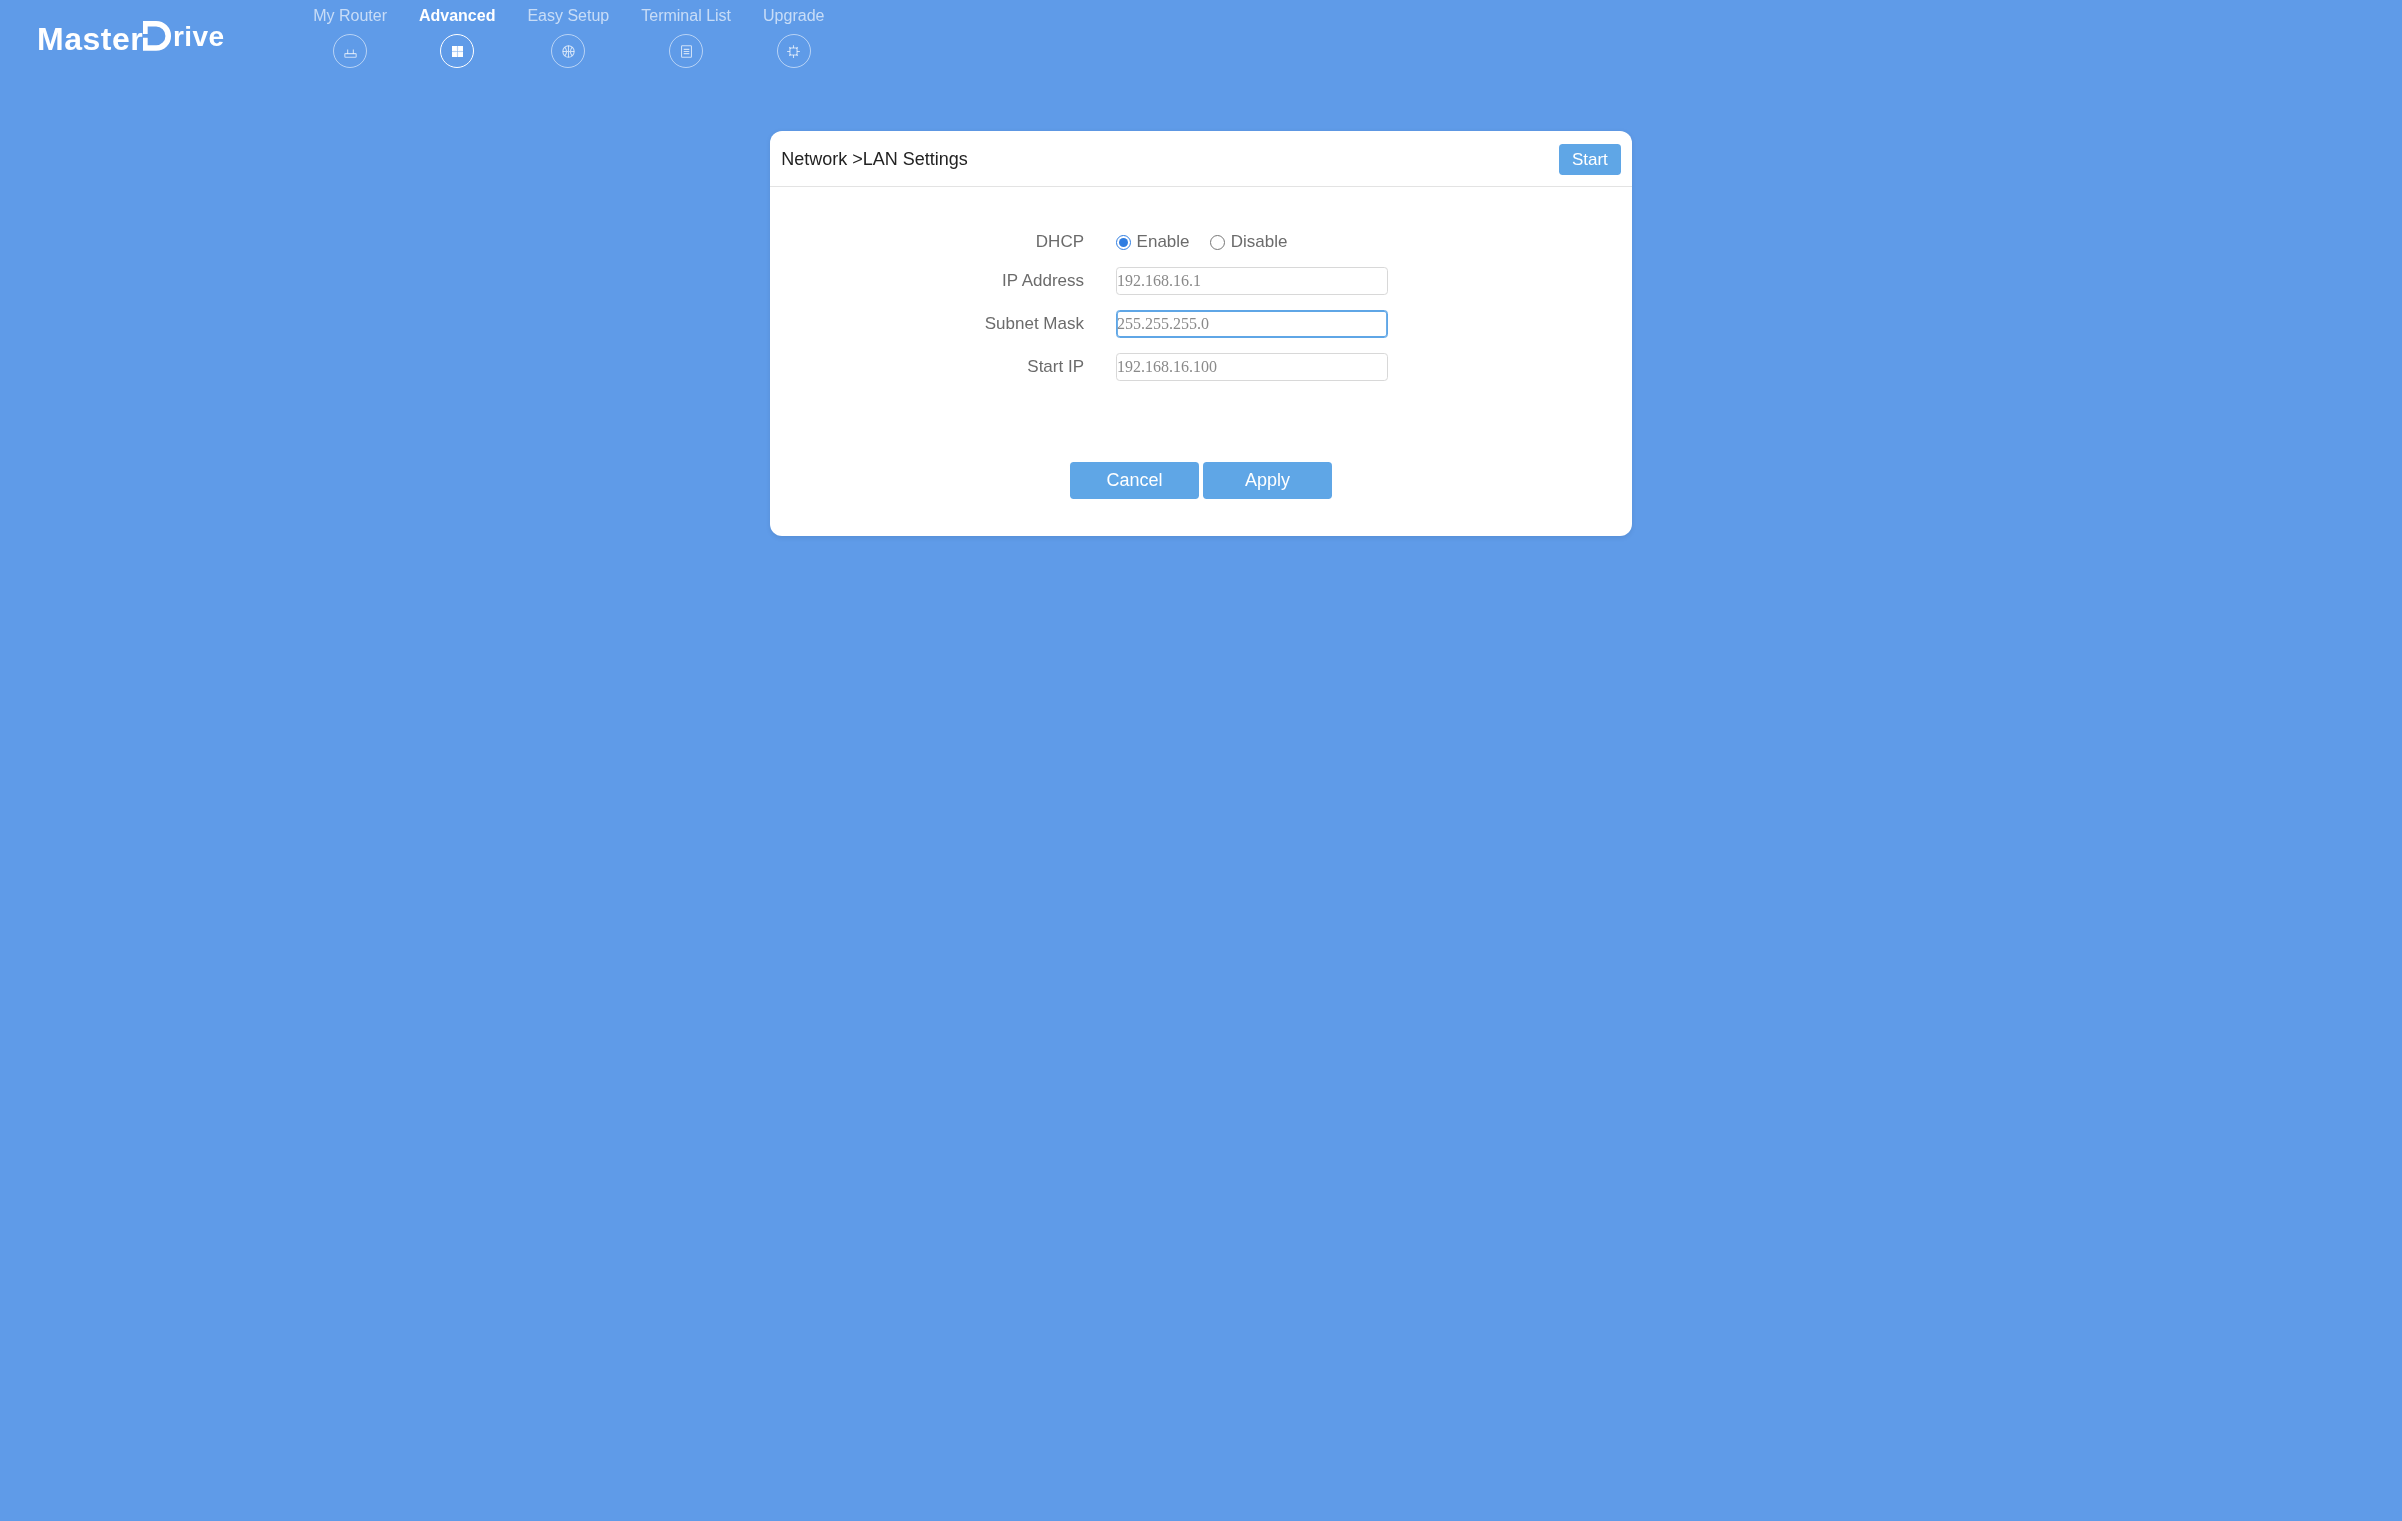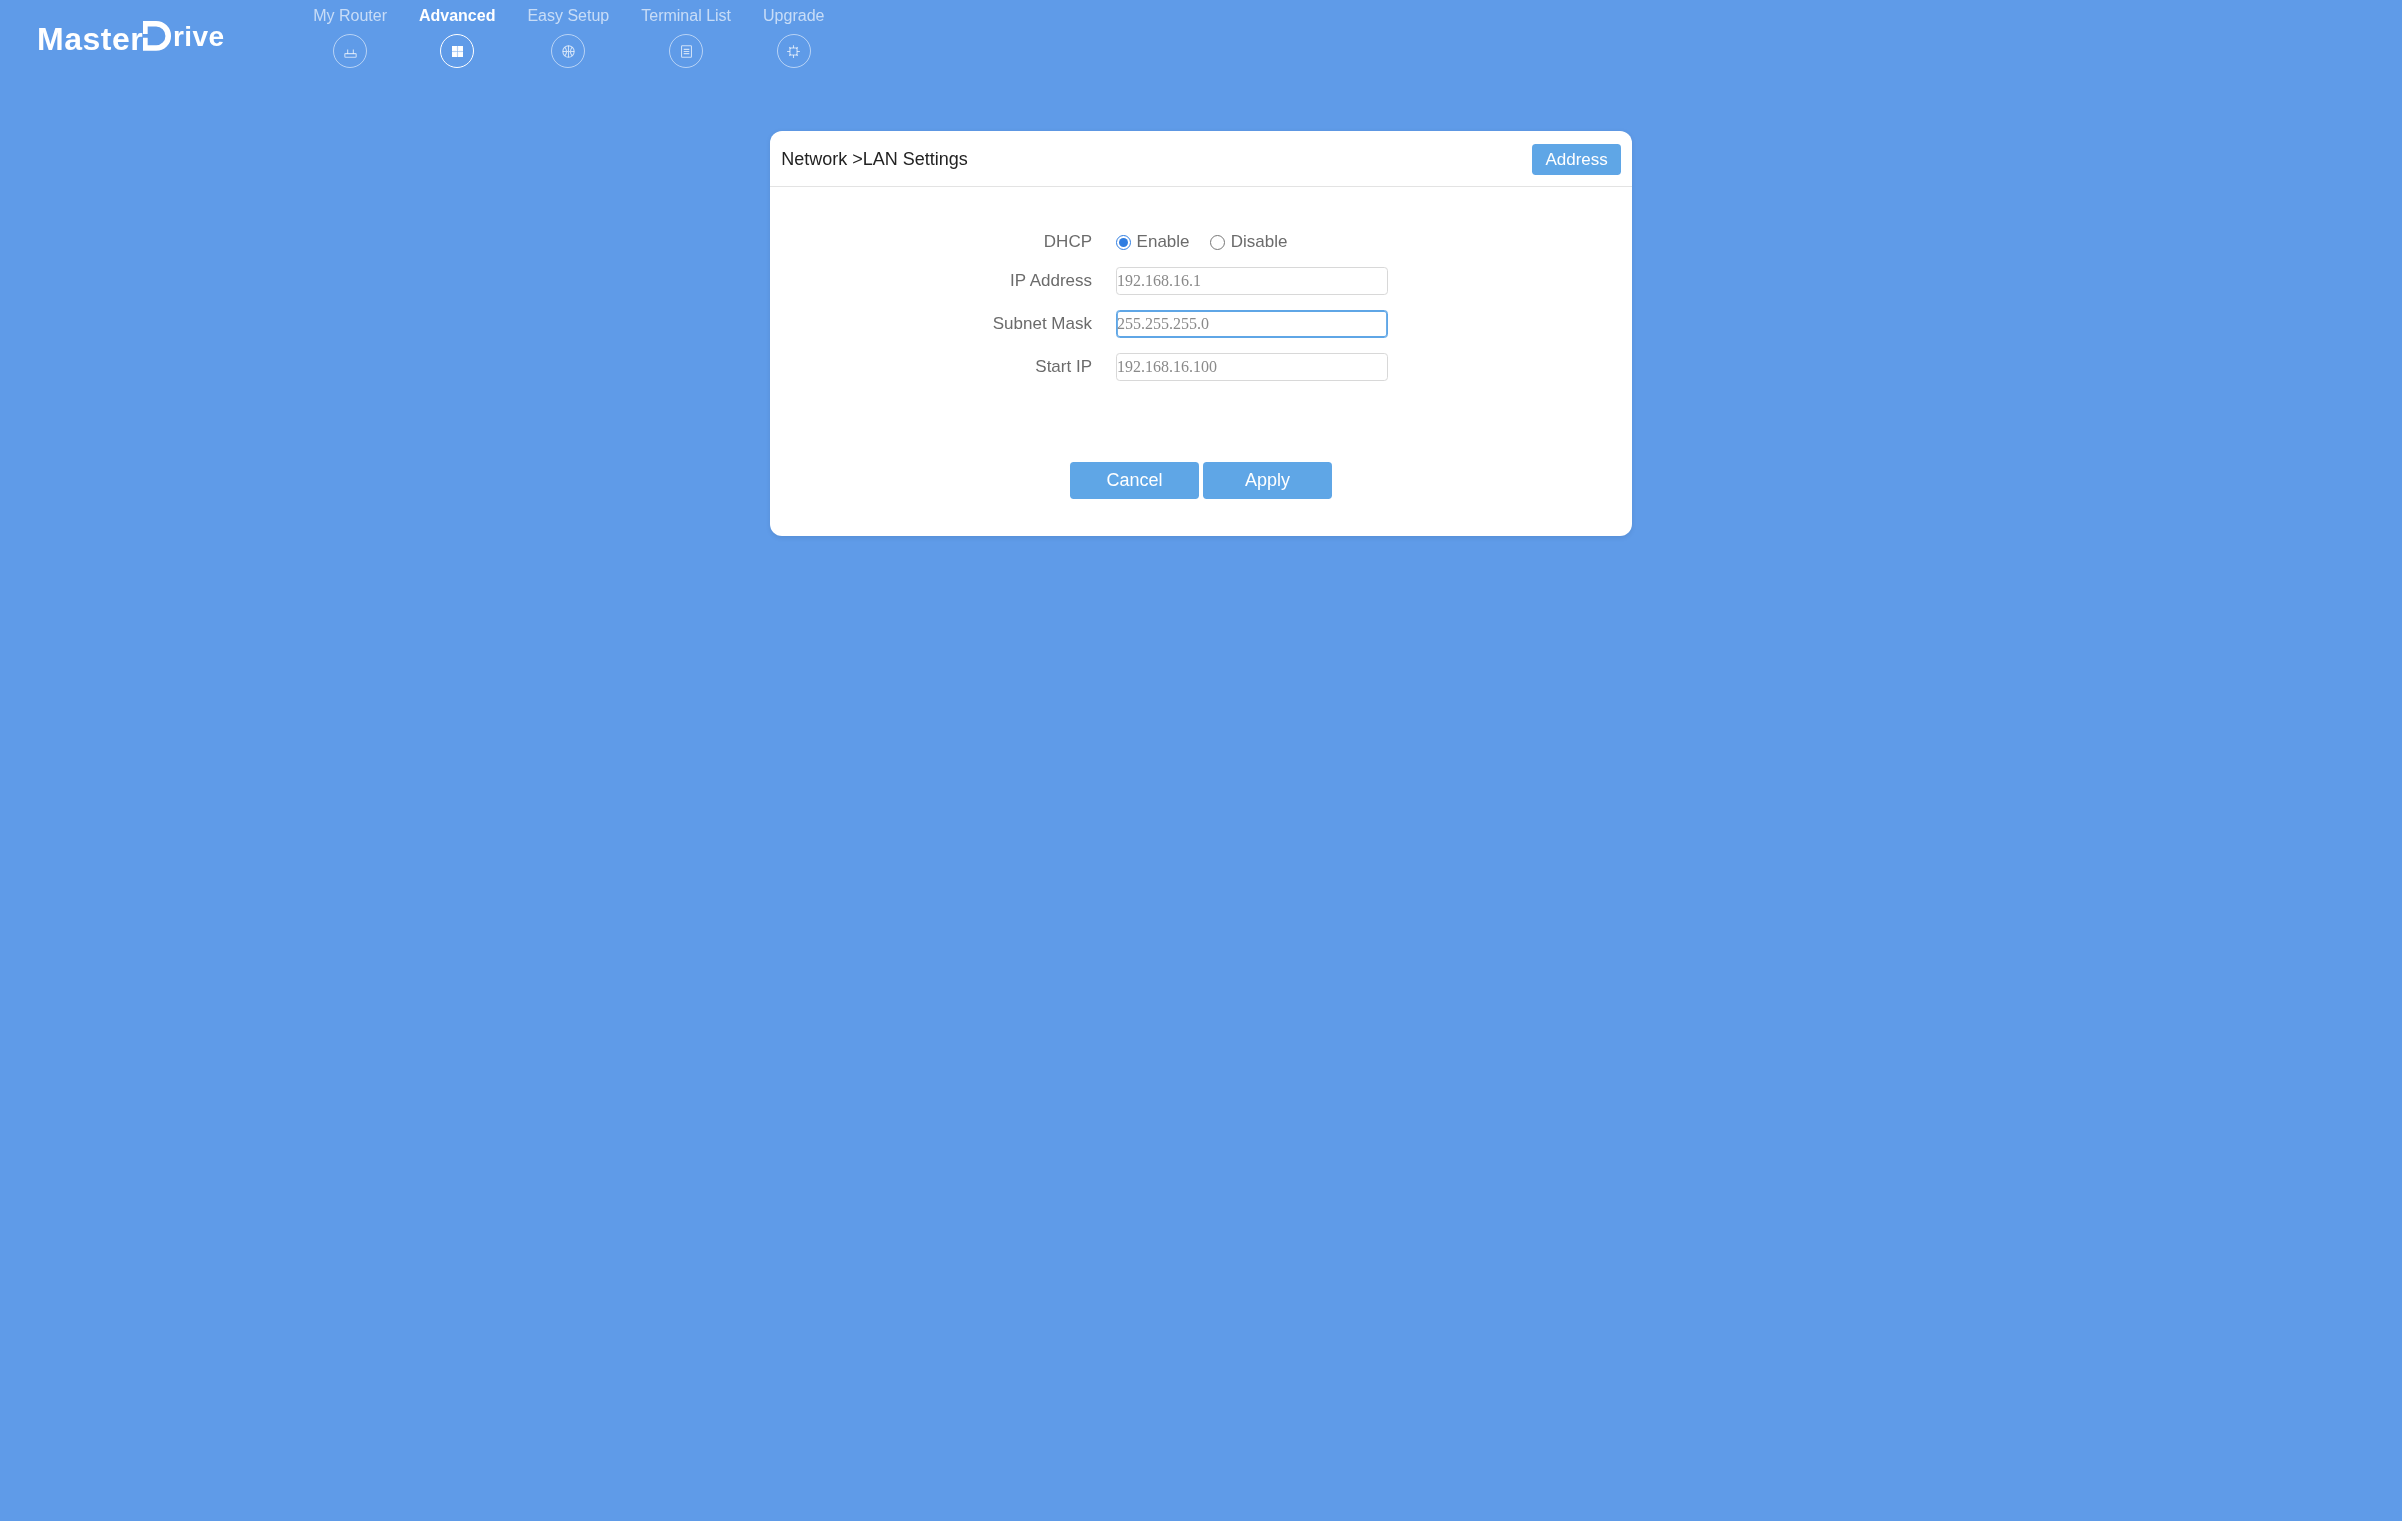--- a/index.html
+++ b/index.html
@@ -108,21 +108,21 @@
     padding: 45px 37px 0 37px;
   }
   .row {
     display: flex;
     align-items: center;
     margin-bottom: 15px;
   }
   .row .lbl {
     width: 309px;
     text-align: right;
-    padding-right: 24px;
+    padding-right: 32px;
     color: #6b6b6b;
     font-size: 17px;
   }
   .row .ctrl {
     flex: 1;
     display: flex;
     align-items: center;
   }
   .radio-group {
     display: flex;
@@ -246,21 +246,21 @@
       </span>
     </div>
   </div>
 </div>
 
 <div class="panel-wrap">
   <div class="panel">
 
     <div class="panel-head">
       <div class="breadcrumb">Network &gt;LAN Settings</div>
-      <button class="return-btn">Address</button>
+      <button class="return-btn">Start</button>
     </div>
 
     <div class="form">
 
       <div class="row">
         <div class="lbl">DHCP</div>
         <div class="ctrl">
           <div class="radio-group">
             <label>
               <input type="radio" name="dhcp" checked="" style="">

